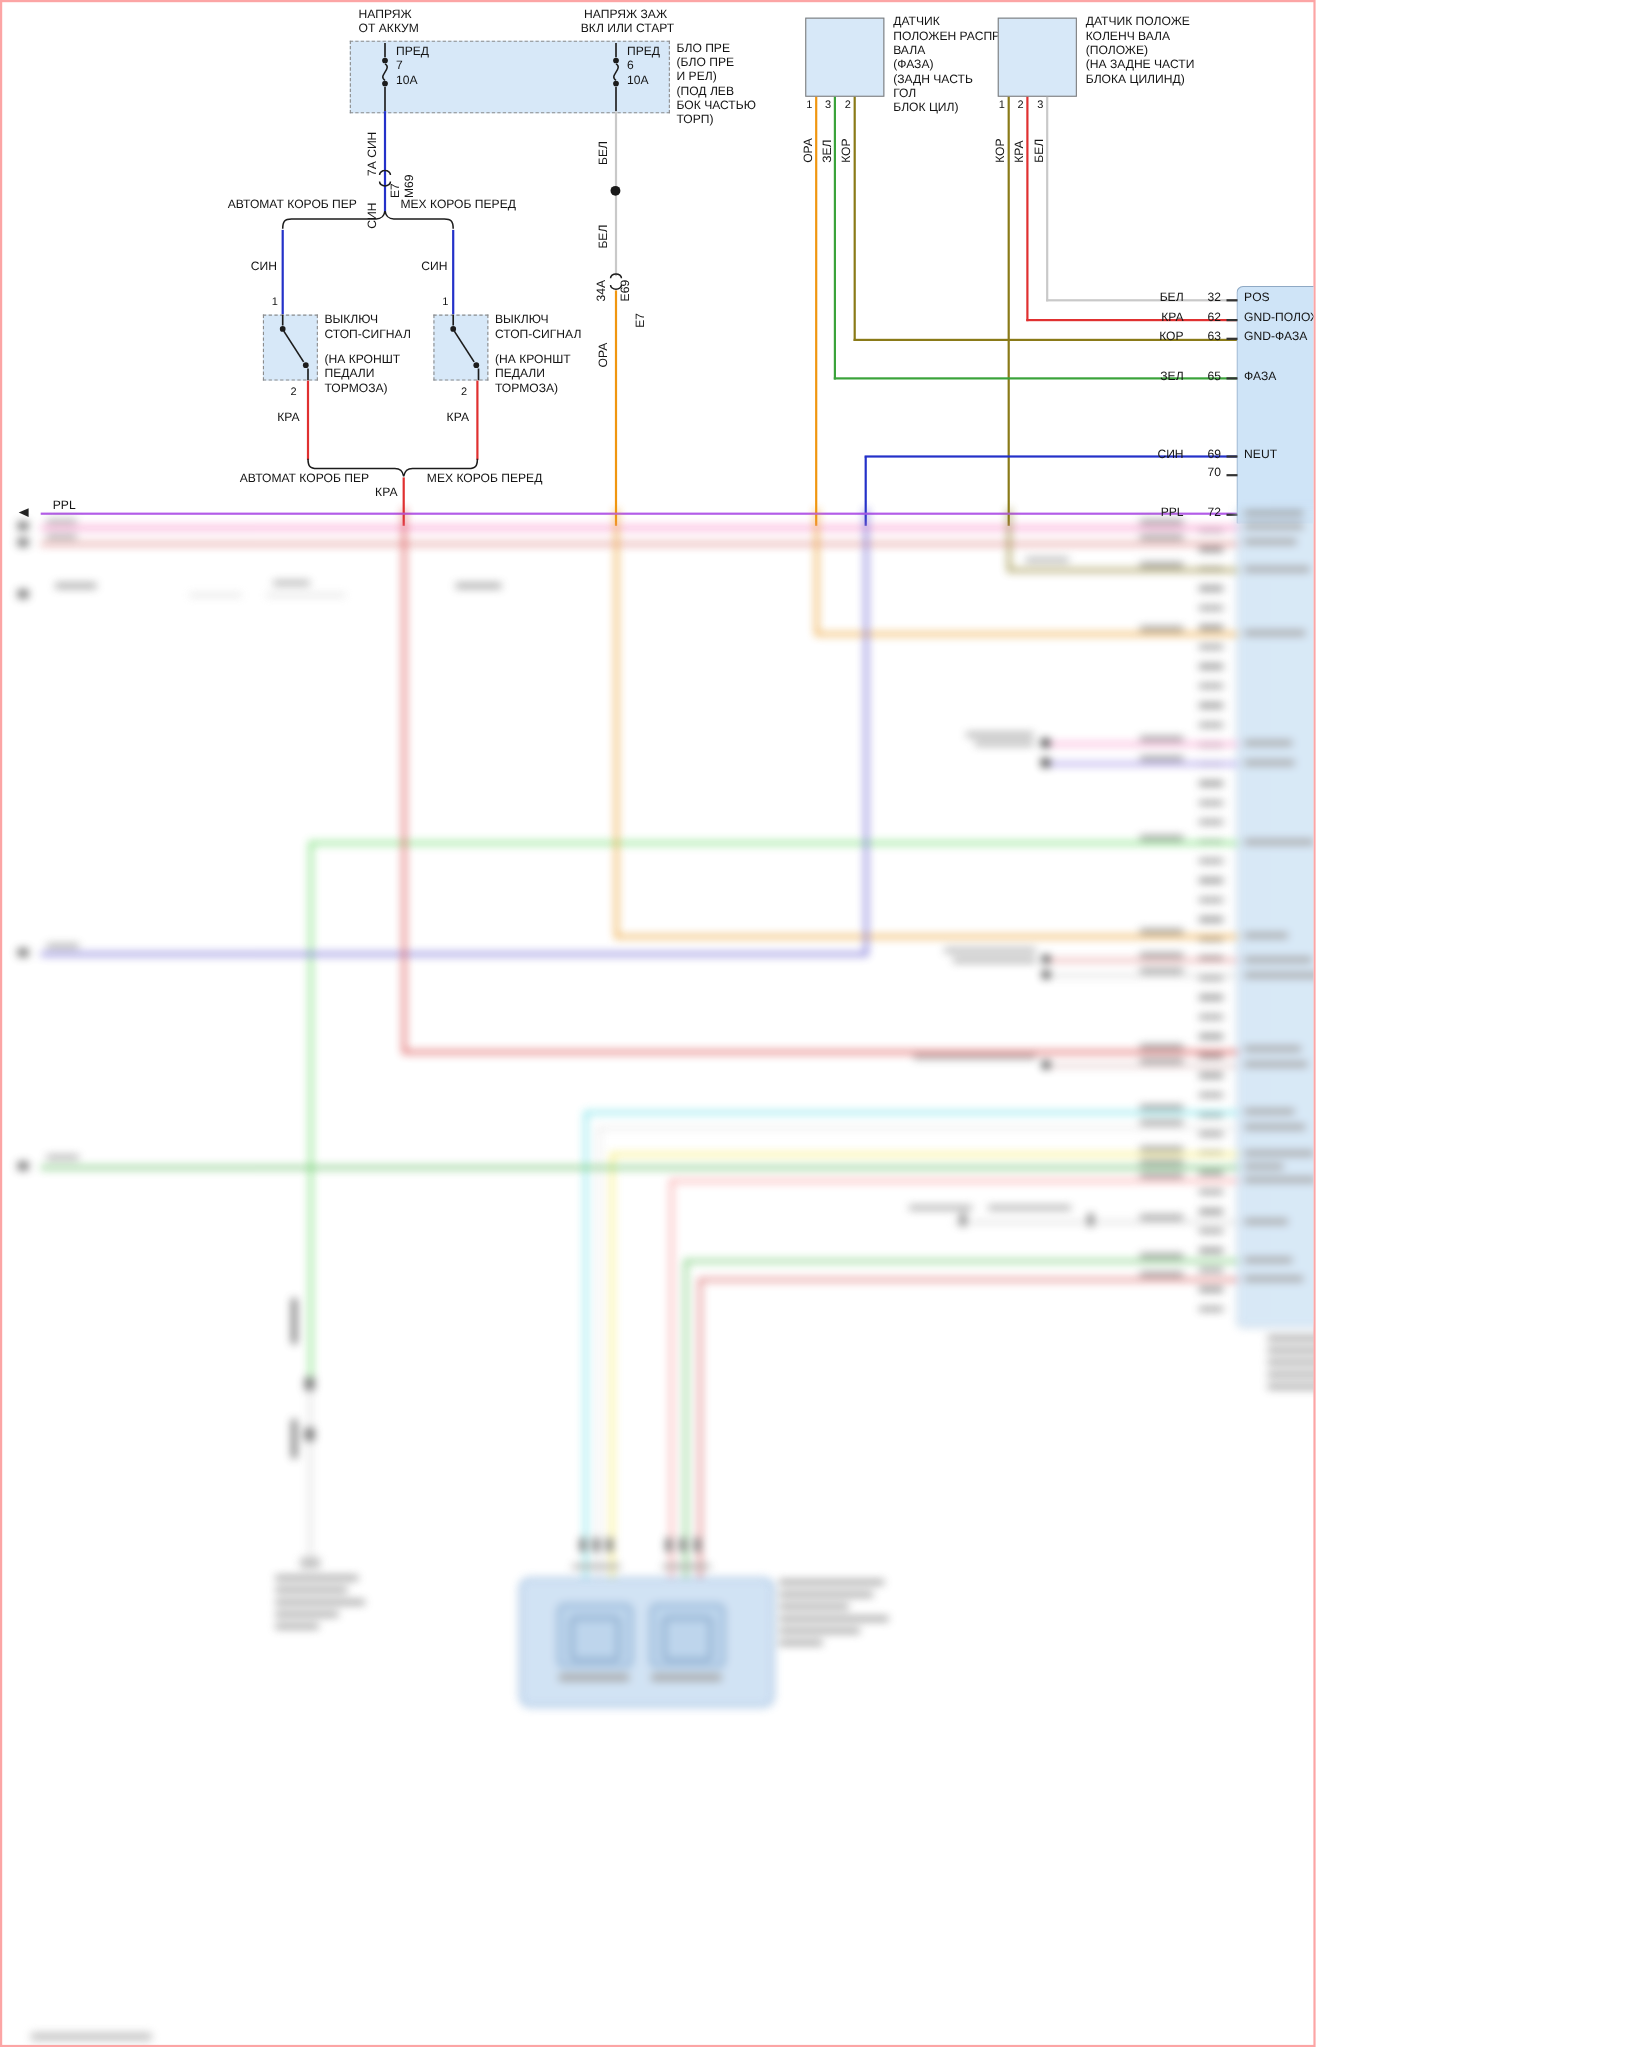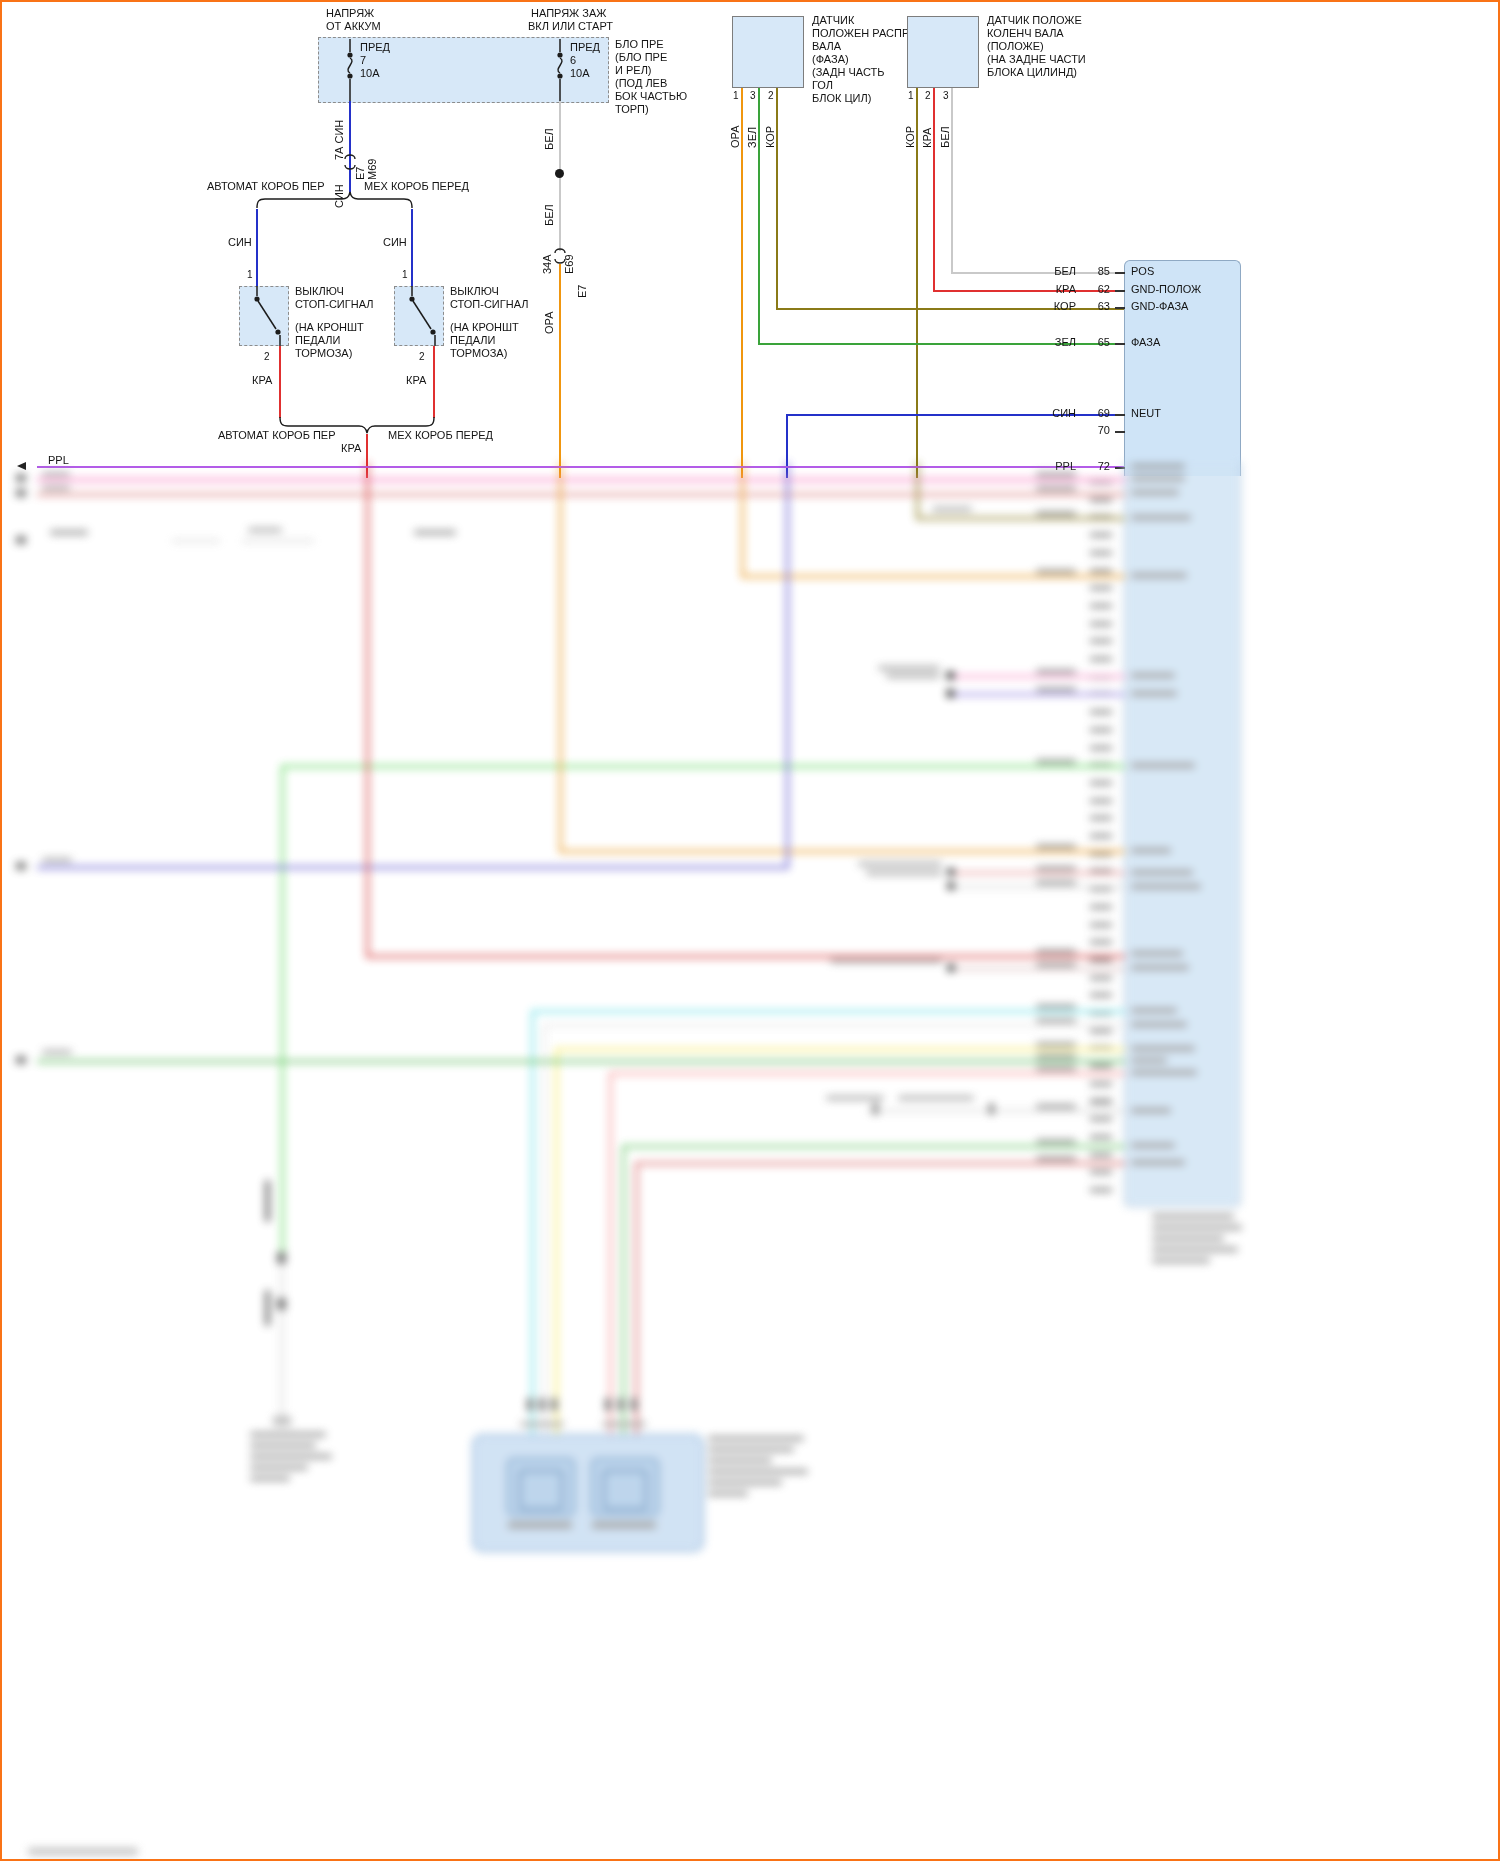--- a/index.html
+++ b/index.html
@@ -6,21 +6,21 @@
     --wire-blue:#2431c9; --wire-red:#e03030; --wire-red-light:#e06060;
     --wire-green:#3aa33a; --wire-green-dull:#4cba4c; --wire-green-bright:#55dd55;
     --wire-green-mid:#5cc85c; --wire-orange:#f0960f; --wire-brown:#8a7a18;
     --wire-white:#c9c9c9; --wire-white-soft:#e6e6e6; --wire-grey:#c4c4c4;
     --wire-purple:#b35ce8; --wire-violet:#5a52d8; --wire-lilac:#8f7ce8;
     --wire-pink:#ff8ccb; --wire-salmon:#e07575; --wire-mauve:#cc9999;
     --wire-cyan:#5ce2ea; --wire-yellow:#f6e94e; --wire-rose:#ff9595;
     --box-fill:#d7e8f8; --ecm-fill:#cfe4f7;
   }
   html,body{margin:0;padding:0;background:#fff}
-  .page{position:relative;width:1500px;height:1861px;background:#fff;border:2px solid #f97316;
+  .page{position:relative;width:1196px;height:1861px;background:#fff;border:2px solid #fca5a5;
         box-sizing:border-box;overflow:hidden;font-family:"Liberation Sans",sans-serif;color:#141414}
   .abs{position:absolute}
   .t{position:absolute;white-space:nowrap;font-size:11px;line-height:12px}
   .t10{font-size:10px;line-height:11px}
   .v{position:absolute;white-space:nowrap;font-size:11px;line-height:13px;transform:rotate(-90deg);transform-origin:0 0}
   .hl,.vl{position:absolute}
   .hl{height:2px}.vl{width:2px}
   .h3{height:3px}.h4{height:4px}.w3{width:3px}
   .box{position:absolute;background:var(--box-fill);border:1.5px dashed #8c8c8c;box-sizing:border-box}
   .sbox{position:absolute;background:var(--box-fill);border:1.5px solid #7d7d7d;box-sizing:border-box}
@@ -213,21 +213,21 @@
   <i class="hl cgreen" style="left:756px;top:341px;width:367px"></i>
   <i class="hl cblue" style="left:784px;top:412px;width:339px"></i>
   <i class="vl cblue" style="left:784px;top:413px;height:63px"></i>
   <i class="hl cpurple" style="left:35px;top:464px;width:1088px"></i>
   <div class="t" style="left:46px;top:452px">PPL</div>
   <i class="abs" style="left:15px;top:460px;width:0;height:0;border-top:4px solid transparent;border-bottom:4px solid transparent;border-right:9px solid #222"></i>
 
   <div class="ecm"></div>
   <div class="ecm-row" style="top:263px">
       <span class="wcol">БЕЛ</span>
-      <span class="ncol">85</span>
+      <span class="ncol">32</span>
       <i class="tick"></i>
       <span class="pname">POS</span>
     </div>
   <div class="ecm-row" style="top:281px">
       <span class="wcol">КРА</span>
       <span class="ncol">62</span>
       <i class="tick"></i>
       <span class="pname">GND-ПОЛОЖ</span>
     </div>
   <div class="ecm-row" style="top:298px">

